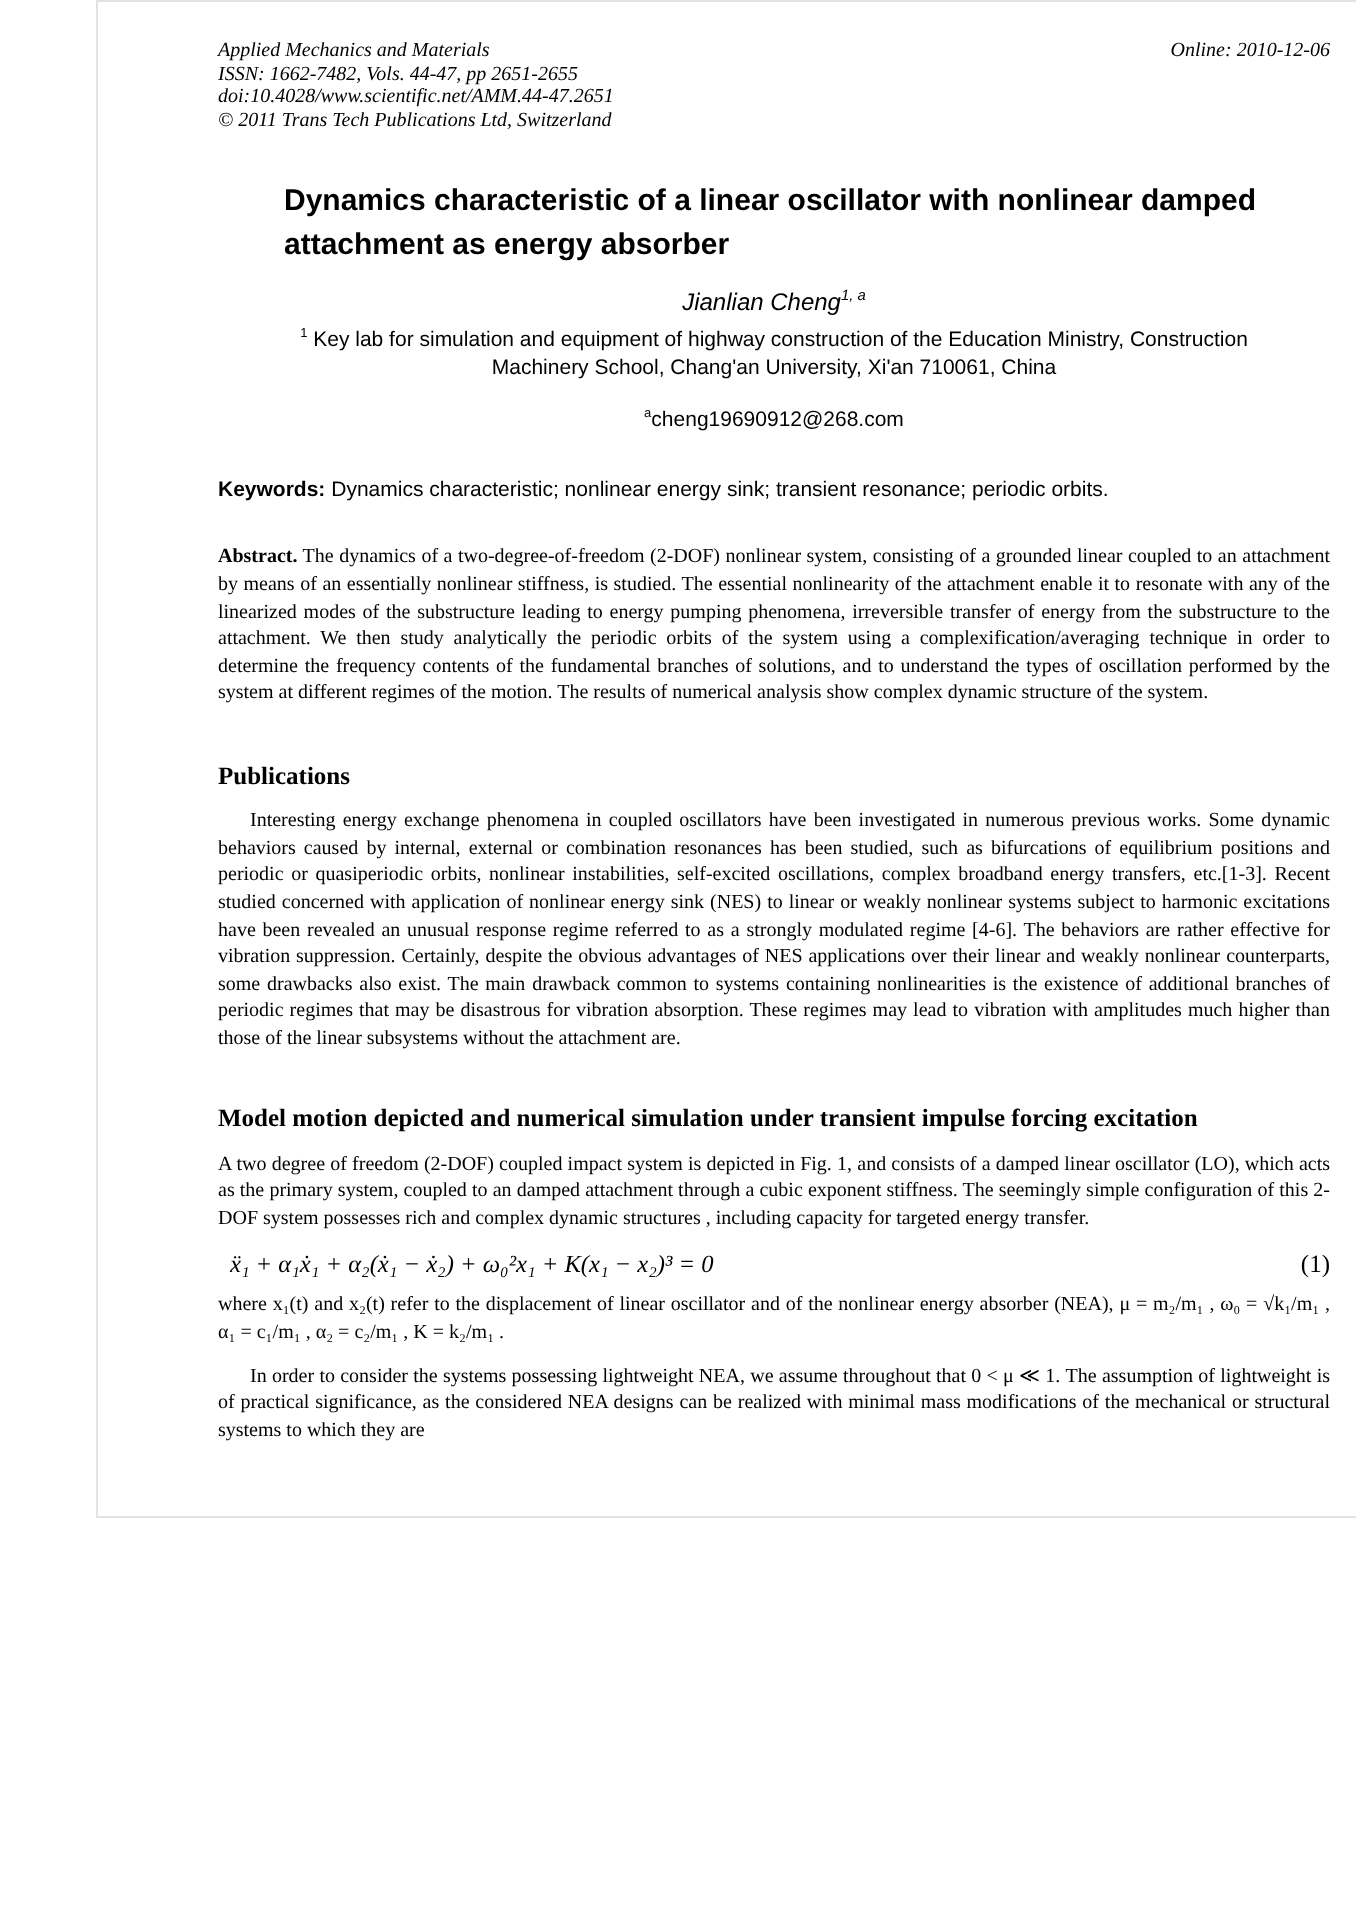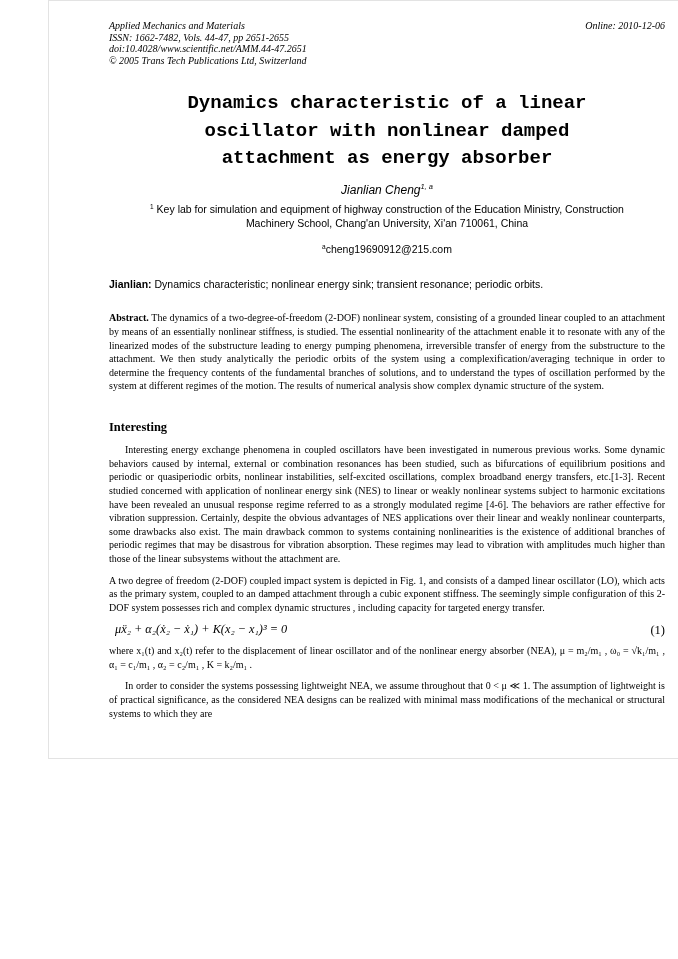--- a/index.html
+++ b/index.html
@@ -20,22 +20,22 @@
   .header-row {
     display:flex; justify-content:space-between; align-items:flex-start;
     font-style:italic; font-size:10px; line-height:1.16;
   }
   .header-left div { white-space:nowrap; }
   .header-right { font-style:italic; font-size:10px; }
 
   
   .title {
     margin:24px auto 0 auto; max-width:490px;
-    font-family:Liberation Mono, monospace;
-    font-size:19px; font-weight:bold; text-align:center; line-height:1.45;
+    font-family:Liberation Sans, sans-serif;
+    font-size:15px; font-weight:bold; line-height:1.45;
   }
   .author {
     margin-top:10px; text-align:center;
     font-family:"Liberation Sans","DejaVu Sans",sans-serif; font-size:12px;font-style:italic;
   }
   sup { font-size:62%; vertical-align:super; line-height:0; }
   .affiliation {
     margin:6px auto 0 auto; max-width:524px; text-align:center;
     font-family:"Liberation Sans","DejaVu Sans",sans-serif;
     font-size:10.5px; line-height:1.3;
@@ -86,51 +86,52 @@
 </head>
 <body>
 
 <div class="page">
 
   <div class="header-row">
     <div class="header-left">
       <div>Applied Mechanics and Materials</div>
       <div>ISSN: 1662-7482, Vols. 44-47, pp 2651-2655</div>
       <div>doi:10.4028/www.scientific.net/AMM.44-47.2651</div>
-      <div>© 2005 Trans Tech Publications Ltd, Switzerland</div>
+      <div>© 2011 Trans Tech Publications Ltd, Switzerland</div>
     </div>
     <div class="header-right">Online: 2010-12-06</div>
   </div>
 
   <h1 class="title">Dynamics characteristic of a linear oscillator with nonlinear damped attachment as energy absorber</h1>
 
   <div class="author">
     <span>Jianlian Cheng</span><sup>1, a</sup>
   </div>
 
   <div class="affiliation">
     <sup>1</sup><span> Key lab for simulation and equipment of highway construction of the Education Ministry, Construction Machinery School, Chang'an University, Xi'an 710061, China</span>
   </div>
 
   <div class="email">
-    <sup>a</sup><span>cheng19690912@215.com</span>
+    <sup>a</sup><span>cheng19690912@268.com</span>
   </div>
 
-  <p class="keywords"><b>Jianlian:</b><span> Dynamics characteristic; nonlinear energy sink; transient resonance; periodic orbits.</span></p>
+  <p class="keywords"><b>Keywords:</b><span> Dynamics characteristic; nonlinear energy sink; transient resonance; periodic orbits.</span></p>
 
   <p class="para abstract"><b>Abstract.</b><span> The dynamics of a two-degree-of-freedom (2-DOF) nonlinear system, consisting of a grounded linear coupled to an attachment by means of an essentially nonlinear stiffness, is studied. The essential nonlinearity of the attachment enable it to resonate with any of the linearized modes of the substructure leading to energy pumping phenomena, irreversible transfer of energy from the substructure to the attachment. We then study analytically the periodic orbits of the system using a complexification/averaging technique in order to determine the frequency contents of the fundamental branches of solutions, and to understand the types of oscillation performed by the system at different regimes of the motion. The results of numerical analysis show complex dynamic structure of the system.</span></p>
 
-  <h2 class="section h-intro">Interesting</h2>
+  <h2 class="section h-intro">Publications</h2>
   <p class="para p-intro indent">Interesting energy exchange phenomena in coupled oscillators have been investigated in numerous previous works. Some dynamic behaviors caused by internal, external or combination resonances has been studied, such as bifurcations of equilibrium positions and periodic or quasiperiodic orbits, nonlinear instabilities, self-excited oscillations, complex broadband energy transfers, etc.[1-3]. Recent studied concerned with application of nonlinear energy sink (NES) to linear or weakly nonlinear systems subject to harmonic excitations have been revealed an unusual response regime referred to as a strongly modulated regime [4-6]. The behaviors are rather effective for vibration suppression. Certainly, despite the obvious advantages of NES applications over their linear and weakly nonlinear counterparts, some drawbacks also exist. The main drawback common to systems containing nonlinearities is the existence of additional branches of periodic regimes that may be disastrous for vibration absorption. These regimes may lead to vibration with amplitudes much higher than those of the linear subsystems without the attachment are.</p>
 
+  <h2 class="section h-model">Model motion depicted and numerical simulation under transient impulse forcing excitation</h2>
   <p class="para p-model">A two degree of freedom (2-DOF) coupled impact system is depicted in Fig. 1, and consists of a damped linear oscillator (LO), which acts as the primary system, coupled to an damped attachment through a cubic exponent stiffness. The seemingly simple configuration of this 2-DOF system possesses rich and complex dynamic structures , including capacity for targeted energy transfer.</p>
 
   <div class="equation-block">
     <div class="equations">
-      <div class="eq">μẍ₂ + α₂(ẋ₂ − ẋ₁) + K(x₂ − x₁)³ = 0</div>
+      <div class="eq">ẍ₁ + α₁ẋ₁ + α₂(ẋ₁ − ẋ₂) + ω₀²x₁ + K(x₁ − x₂)³ = 0</div>
     </div>
     <div class="eq-number">(1)</div>
   </div>
 
   <p class="para p-where">where x₁(t) and x₂(t) refer to the displacement of linear oscillator and of the nonlinear energy absorber (NEA), μ = m₂/m₁ , ω₀ = √k₁/m₁ , α₁ = c₁/m₁ , α₂ = c₂/m₁ , K = k₂/m₁ .</p>
   <p class="para p-closing indent">In order to consider the systems possessing lightweight NEA, we assume throughout that 0 &lt; μ ≪ 1. The assumption of lightweight is of practical significance, as the considered NEA designs can be realized with minimal mass modifications of the mechanical or structural systems to which they are</p>
 
 </div>
 
 </body></html>

